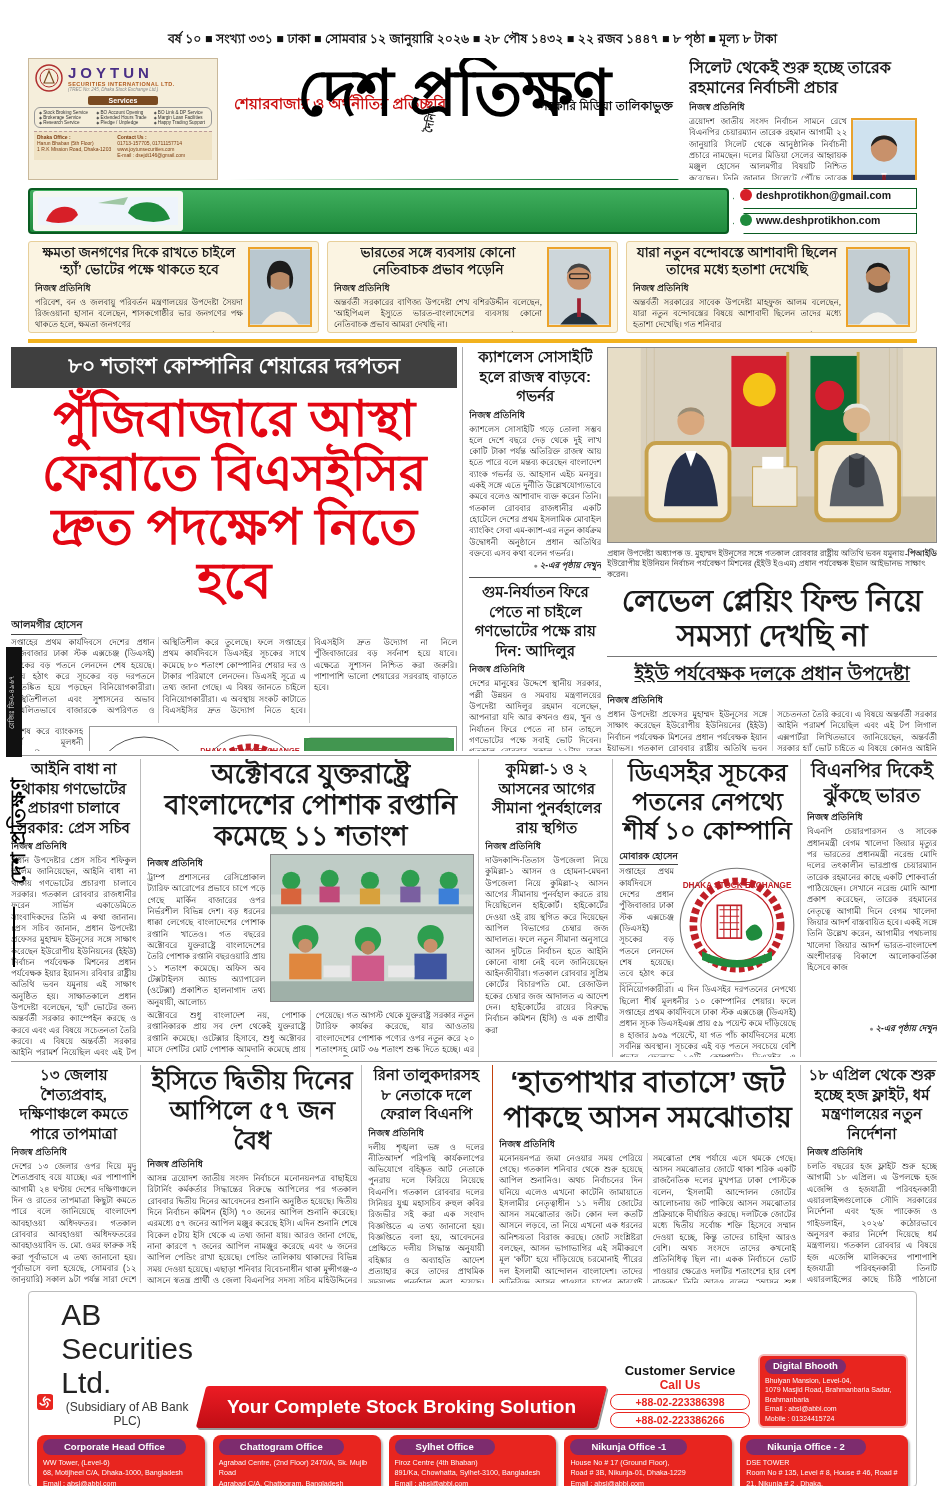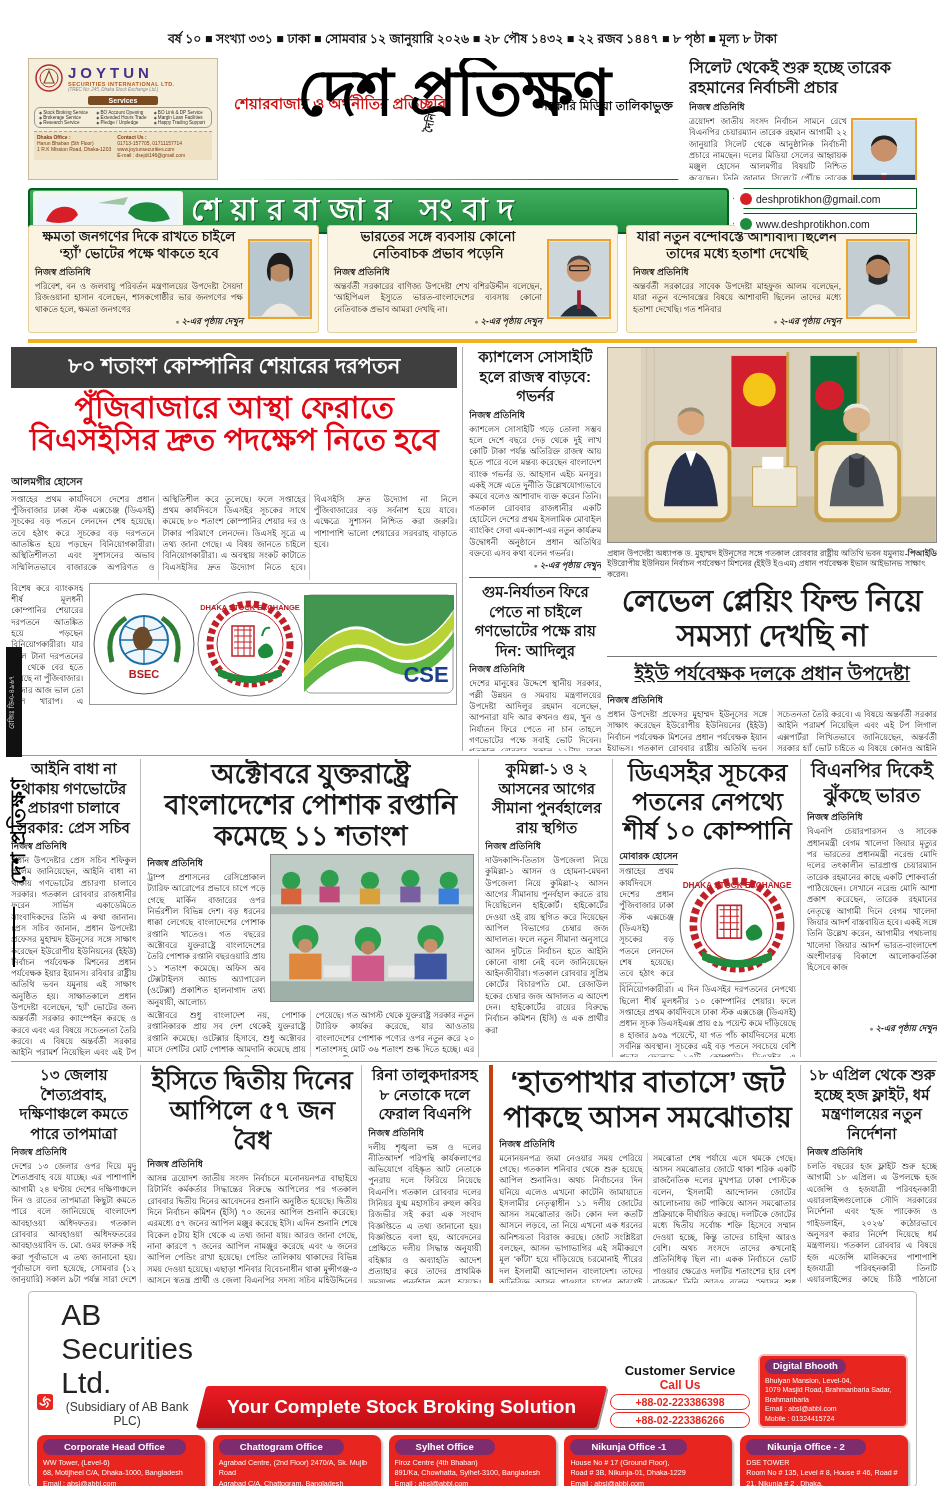--- a/index.html
+++ b/index.html
@@ -38,43 +38,43 @@
   .tr-photo { width:66px; height:78px; border:2px solid #e9a22d; flex:none; margin-top:2px; }
   .continue { font-size:8.5px; font-weight:bold; font-style:italic; text-align:right; }
   .continue::before { content:"● "; color:#8a8a8a; font-size:7px; }
 
   
   .banner { margin:8px 28px 0; height:46px; display:flex; align-items:stretch; }
   .banner-main { flex:1; background:linear-gradient(180deg,#3fae5d,#1f8b3d); border:2px solid #0a5c22; border-radius:4px; display:flex; align-items:center; }
   .banner-logo { width:150px; height:40px; background:#f3f7f1; border-radius:3px; margin:0 8px 0 3px; display:flex; align-items:center; justify-content:center; }
   .banner-title { color:#fff; font-size:30px; font-weight:bold; letter-spacing:10px; text-shadow:1px 1px 0 #064f1c; white-space:nowrap; }
   .banner-contact { width:188px; display:flex; flex-direction:column; justify-content:space-between; padding-left:4px; }
-  .contact-chip { background:#fff; border:1.5px solid #0a5c22; height:21px; display:flex; align-items:center; gap:4px; padding:0 6px; font-size:10.5px; font-weight:normal; clip-path:polygon(6% 0,100% 0,100% 100%,6% 100%,0 50%); }
+  .contact-chip { background:#fff; border:1.5px solid #0a5c22; height:21px; display:flex; gap:4px; padding:0 6px; font-size:10.5px; font-weight:bold; clip-path:polygon(6% 0,100% 0,100% 100%,6% 100%,0 50%); }
   .chip-ic { width:12px; height:12px; border-radius:50%; flex:none; display:inline-block; }
 
   
-  .stories-row { display:flex; gap:8px; margin:7px 28px 0; height:92px;align-items:flex-end; }
+  .stories-row { display:flex; gap:8px; margin:7px 28px 0; height:92px; }
   .story { flex:1; background:#fbf4e2; border:1px solid #e7cf9a; border-radius:3px; padding:3px 6px; display:flex; gap:5px; overflow:hidden; }
   .story-txt { flex:1; }
   .story-h { font-size:13.5px; font-weight:bold; text-align:center; line-height:1.25; }
   .story-photo { width:64px; height:80px; border:2px solid #eca32b; flex:none; align-self:center; }
   .orange-rule { margin:6px 28px 0; height:4px; background:#f2b21e; }
 
   
   .main { display:flex; margin:4px 8px 0 4px; gap:4px; }
   .sidestrip { width:22px; position:relative; }
   .reg-badge { position:absolute; top:300px; left:2px; width:16px; height:110px; background:#111; color:#fff; writing-mode:vertical-rl; transform:rotate(180deg); font-size:7px; text-align:center; padding:4px 0; }
   .vert-title { position:absolute; top:430px; left:-2px; writing-mode:vertical-rl; transform:rotate(180deg); font-size:20px; font-weight:bold; color:#000; letter-spacing:1px; }
   .vrule { position:absolute; top:560px; left:9px; width:2px; height:60px; background:#000; }
   .content { flex:1; }
 
   .rowA { display:flex; gap:6px; height:404px; overflow:hidden; }
   .lead { width:452px; overflow:hidden; border-right:1px solid #aaa; padding-right:5px; }
   .kicker { background:#3f3f3f; color:#fff; font-size:21px; font-weight:bold; text-align:center; padding:3px 0; }
-  .lead-h { color:#e30613; font-size:30px; font-weight:bold; text-align:center; line-height:1.08; margin:4px 0 14px; }
+  .lead-h { color:#e30613; font-size:50px; font-weight:bold; text-align:center; line-height:1.08; margin:4px 0 6px; }
   .lead-by { font-size:10px; font-weight:bold; border-bottom:1px solid #444; display:inline-block; margin-bottom:2px; }
   .cols3 { column-count:3; column-gap:8px; column-rule:1px solid #ccc; }
   .lead-mid { display:flex; gap:6px; height:122px; margin:3px 0; }
   .lead-mid .mtxt { width:146px; overflow:hidden; }
   .logos { flex:1; border:1px solid #999; display:flex; align-items:center; justify-content:space-around; background:#fff; padding:2px; }
 
   .rightA { flex:1; display:flex; gap:6px; overflow:hidden; }
   .rcol1 { width:132px; overflow:hidden; }
   .rcol2 { flex:1; overflow:hidden; }
   .sec-h { font-size:15px; font-weight:bold; text-align:center; line-height:1.3; margin-bottom:2px; }
@@ -96,21 +96,21 @@
   .g-flex { display:flex; gap:5px; margin-top:2px; }
   .g-flex .gtxt { width:118px; }
   .g-photo { flex:1; height:148px; border:1px solid #888; }
   .d-h { font-size:24px; font-weight:bold; text-align:center; line-height:1.2; }
   .d-flex { display:flex; gap:4px; }
   .d-flex .dtxt { flex:1; }
   .d-logo { width:118px; height:118px; flex:none; }
 
   .rowC { display:flex; gap:6px; height:222px; margin-top:4px; border-top:1px solid #999; padding-top:3px; overflow:hidden; }
   .colE { width:215px; overflow:hidden; border-right:1px solid #bbb; padding-right:4px; }
-  .colRina { width:125px; overflow:hidden; border-right:4px solid #c2410c; padding-right:8px; }
+  .colRina { width:125px; overflow:hidden; border-right:1px solid #c2410c; padding-right:8px; }
   .colH { flex:1; overflow:hidden; border-right:1px solid #bbb; padding-right:4px; }
   .e-h { font-size:25px; font-weight:bold; text-align:center; line-height:1.2; }
   .hp-h { font-size:29px; font-weight:bold; text-align:center; line-height:1.2; }
 
   
   .abad { margin:8px 28px 0; border:1px solid #bbb; border-radius:4px; padding:6px 8px 8px; height:196px; overflow:hidden; }
   .ab-top { display:flex; align-items:flex-end; gap:8px; }
   .ab-name { font-size:30px; color:#222; font-weight:normal; }
   .ab-sub { font-size:12px; color:#333; text-align:center; }
   .ab-slogan { background:linear-gradient(180deg,#ec1c24,#c00d14); color:#fff; font-size:19px; font-weight:bold; padding:10px 26px; transform:skewX(-14deg); border-radius:3px; box-shadow:2px 2px 0 #999; white-space:nowrap; }
@@ -206,21 +206,20 @@
   <div class="banner">
     <div class="banner-main">
       <div class="banner-logo">
         <svg width="140" height="36" viewBox="0 0 140 36">
           <rect x="0" y="4" width="140" height="28" fill="#eef4fb"></rect>
           <path d="M8 28 q6 -16 22 -14 q8 1 10 8 l-6 6 q-14 4 -26 0 Z" fill="#d71f28"></path>
           <path d="M132 26 q-8 -20 -30 -16 q-10 2 -12 10 l8 6 q18 6 34 0 Z" fill="#1f8b3d"></path>
           <path d="M60 10 l30 -6 l-4 8 Z" fill="#9fc7a4"></path>
         </svg>
       </div>
-      <div class="banner-title">শেয়ারবাজার সংবাদ</div>
     </div>
     <div class="banner-contact">
       <div class="contact-chip">
         <span class="chip-ic" style="background:#d71f28"></span>
         <span>deshprotikhon@gmail.com</span>
       </div>
       <div class="contact-chip">
         <span class="chip-ic" style="background:#1f8b3d"></span>
         <span>www.deshprotikhon.com</span>
       </div>

